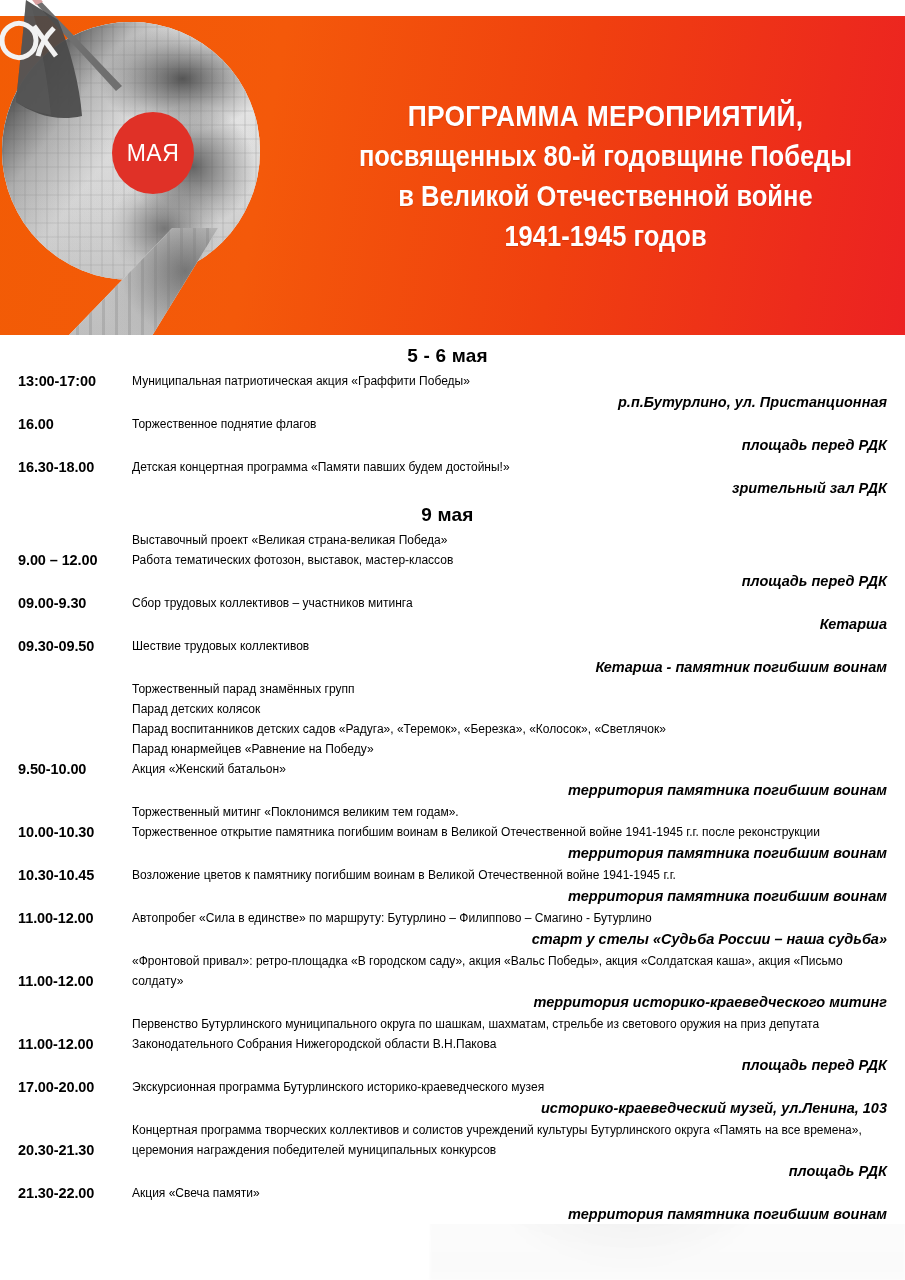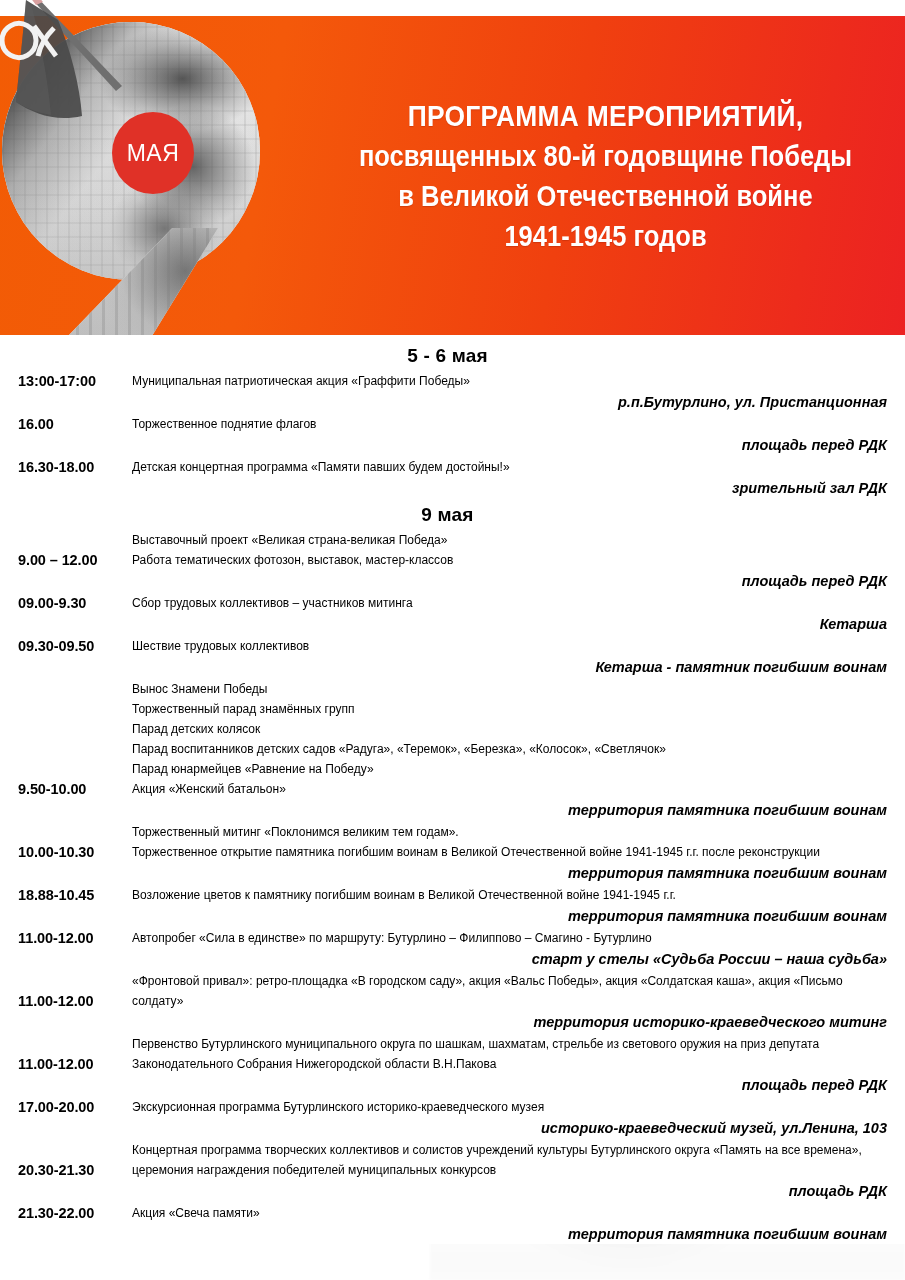--- a/index.html
+++ b/index.html
@@ -304,41 +304,40 @@
       <div class="time">09.30-09.50</div>
       <div class="desc">
         <span class="dl">Шествие трудовых коллективов</span>
       </div>
     </div>
     <div class="venue">Кетарша - памятник погибшим воинам</div>
     <div class="gap-xs"></div>
     <div class="row">
       <div class="time">9.50-10.00</div>
       <div class="desc">
-        <span class="dl">Вынос Знамени Победы</span>
         <span class="dl">Торжественный парад знамённых групп</span>
         <span class="dl">Парад детских колясок</span>
         <span class="dl">Парад воспитанников детских садов «Радуга», «Теремок», «Березка», «Колосок», «Светлячок»</span>
         <span class="dl">Парад юнармейцев «Равнение на Победу»</span>
         <span class="dl">Акция «Женский батальон»</span>
       </div>
     </div>
     <div class="venue">территория памятника погибшим воинам</div>
     <div class="gap-xs"></div>
     <div class="row">
       <div class="time">10.00-10.30</div>
       <div class="desc">
         <span class="dl">Торжественный митинг «Поклонимся великим тем годам».</span>
         <span class="dl">Торжественное открытие памятника погибшим воинам в Великой Отечественной войне 1941-1945 г.г. после реконструкции</span>
       </div>
     </div>
     <div class="venue">территория памятника погибшим воинам</div>
     <div class="gap-xs"></div>
     <div class="row">
-      <div class="time">18.88-10.45</div>
+      <div class="time">10.30-10.45</div>
       <div class="desc">
         <span class="dl">Возложение цветов к памятнику погибшим воинам в Великой Отечественной войне 1941-1945 г.г.</span>
       </div>
     </div>
     <div class="venue">территория памятника погибшим воинам</div>
     <div class="gap-xs"></div>
     <div class="row">
       <div class="time">11.00-12.00</div>
       <div class="desc">
         <span class="dl just">Автопробег «Сила в единстве» по маршруту: Бутурлино – Филиппово – Смагино - Бутурлино</span>

